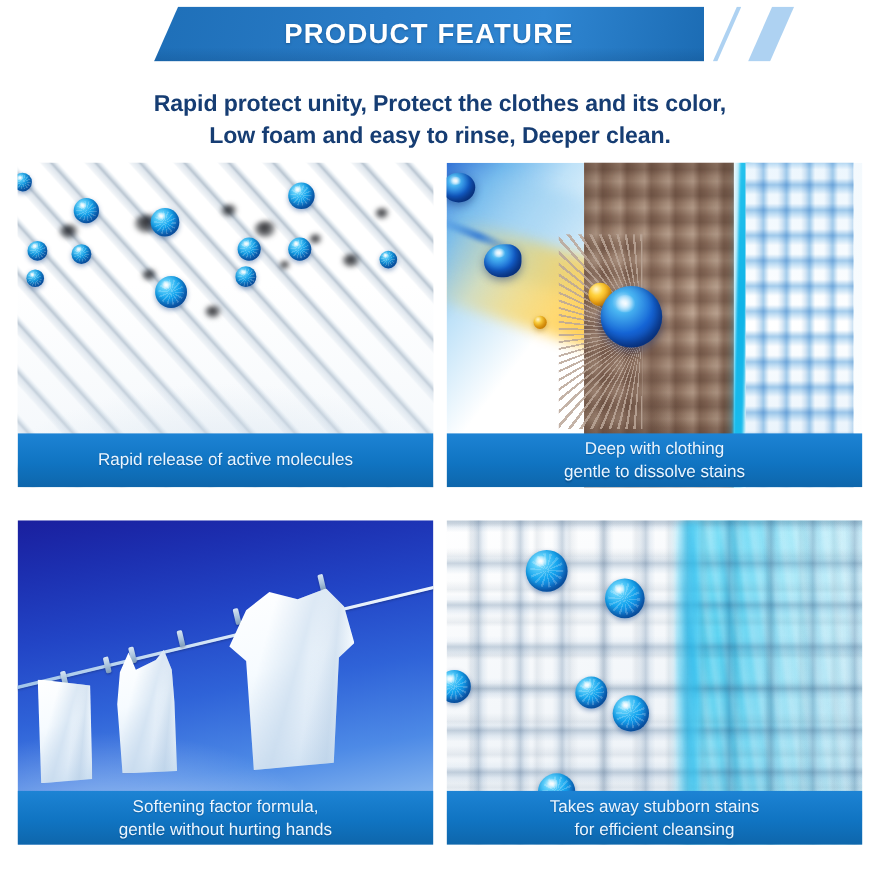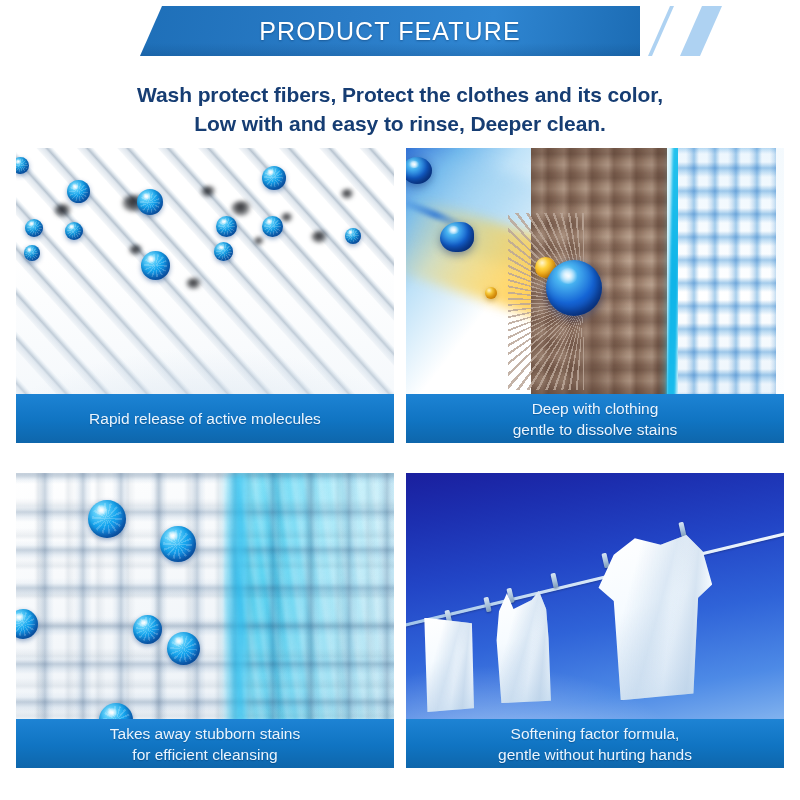--- a/index.html
+++ b/index.html
@@ -67,21 +67,21 @@
     position: absolute;
     left: 140px;
     top: 6px;
     width: 500px;
     height: 50px;
     display: flex;
     align-items: center;
     justify-content: center;
     color: #ffffff;
     font-size: 25px;
-    font-weight: normal;
+    font-weight: bold;
     letter-spacing: 1.1px;
     text-shadow: 0 1px 2px rgba(10,50,95,0.45);
     white-space: nowrap;
   }
 
   
   .subtitle {
     margin-top: 12px;
     text-align: center;
     color: #163d73;
@@ -425,22 +425,22 @@
 <div class="header">
   <div class="banner-wrap">
     <div class="banner-main"></div>
     <div class="banner-slash slash-a"></div>
     <div class="banner-slash slash-b"></div>
   </div>
   <div class="banner-title">PRODUCT FEATURE</div>
 </div>
 
 <div class="subtitle">
-  <span class="line">Wash protect fibers, Protect the clothes and its color,</span>
-  <span class="line">Low with and easy to rinse, Deeper clean.</span>
+  <span class="line">Rapid protect unity, Protect the clothes and its color,</span>
+  <span class="line">Low foam and easy to rinse, Deeper clean.</span>
 </div>
 
 <div class="grid">
 
   <div class="row">
 
     <div class="panel">
       <div class="photo">
         <div class="weave-diag"></div>
         <div class="p1-shade"></div>
@@ -498,61 +498,61 @@
           <span class="cline">gentle to dissolve stains</span>
         </div>
       </div>
     </div>
   </div>
 
   <div class="row">
 
     <div class="panel">
       <div class="photo">
+        <div class="sky"></div>
+        <div class="line-rope"></div>
+
+        <div class="peg" style="left:10.5%;top:46.5%;transform:rotate(-13deg);"></div>
+        <div class="peg" style="left:21%;top:42%;transform:rotate(-13deg);"></div>
+        <div class="peg" style="left:27%;top:39%;transform:rotate(-13deg);"></div>
+        <div class="peg" style="left:38.5%;top:34%;transform:rotate(-13deg);"></div>
+        <div class="peg" style="left:52%;top:27%;transform:rotate(-13deg);"></div>
+        <div class="peg" style="left:72.5%;top:16.5%;transform:rotate(-13deg);"></div>
+
+        <div class="garment g-towel" style="left:4%;top:49%;width:14%;height:32%;">
+          <div class="g-fold"></div>
+        </div>
+        <div class="garment g-tank" style="left:23%;top:40%;width:16%;height:38%;">
+          <div class="g-fold"></div>
+        </div>
+        <div class="garment g-shirt" style="left:50%;top:21%;width:31%;height:56%;">
+          <div class="g-fold"></div>
+        </div>
+
+        <div class="caption">
+          <span class="cline">Softening factor formula,</span>
+          <span class="cline">gentle without hurting hands</span>
+        </div>
+      </div>
+    </div>
+
+    <div class="panel">
+      <div class="photo">
         <div class="weave-basket"></div>
         <div class="wash-edge"></div>
         <div class="water-wash"></div>
 
         <div class="mol" style="left:19%;top:9%;width:38px;height:38px;"></div>
         <div class="mol" style="left:38%;top:18%;width:36px;height:36px;"></div>
         <div class="mol" style="left:-2%;top:46%;width:30px;height:30px;"></div>
         <div class="mol" style="left:31%;top:48%;width:29px;height:29px;"></div>
         <div class="mol" style="left:40%;top:54%;width:33px;height:33px;"></div>
         <div class="mol" style="left:22%;top:78%;width:34px;height:34px;"></div>
         <div class="mol" style="left:39%;top:85%;width:26px;height:26px;"></div>
 
         <div class="caption">
           <span class="cline">Takes away stubborn stains</span>
           <span class="cline">for efficient cleansing</span>
         </div>
       </div>
     </div>
-
-    <div class="panel">
-      <div class="photo">
-        <div class="sky"></div>
-        <div class="line-rope"></div>
-
-        <div class="peg" style="left:10.5%;top:46.5%;transform:rotate(-13deg);"></div>
-        <div class="peg" style="left:21%;top:42%;transform:rotate(-13deg);"></div>
-        <div class="peg" style="left:27%;top:39%;transform:rotate(-13deg);"></div>
-        <div class="peg" style="left:38.5%;top:34%;transform:rotate(-13deg);"></div>
-        <div class="peg" style="left:52%;top:27%;transform:rotate(-13deg);"></div>
-        <div class="peg" style="left:72.5%;top:16.5%;transform:rotate(-13deg);"></div>
-
-        <div class="garment g-towel" style="left:4%;top:49%;width:14%;height:32%;">
-          <div class="g-fold"></div>
-        </div>
-        <div class="garment g-tank" style="left:23%;top:40%;width:16%;height:38%;">
-          <div class="g-fold"></div>
-        </div>
-        <div class="garment g-shirt" style="left:50%;top:21%;width:31%;height:56%;">
-          <div class="g-fold"></div>
-        </div>
-
-        <div class="caption">
-          <span class="cline">Softening factor formula,</span>
-          <span class="cline">gentle without hurting hands</span>
-        </div>
-      </div>
-    </div>
   </div>
 </div>
 
 </body></html>

